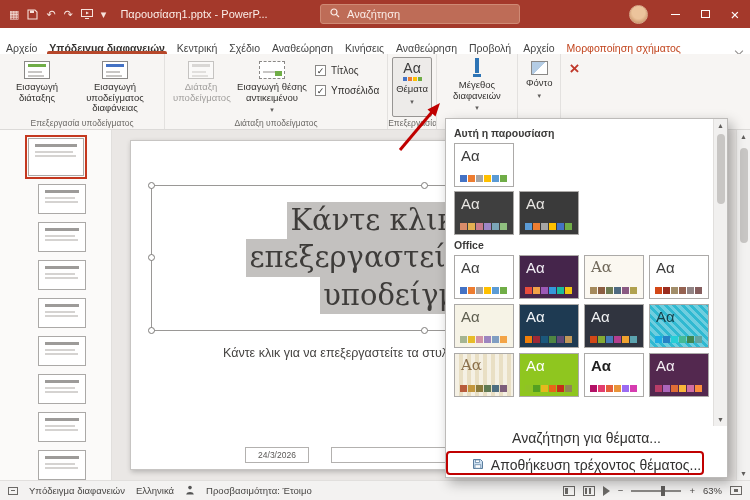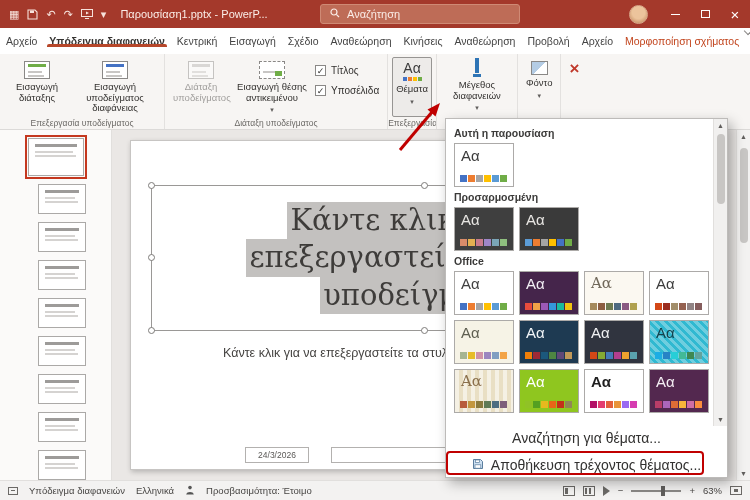--- a/index.html
+++ b/index.html
@@ -14,21 +14,21 @@
   .doc-title { margin-left: 14px; font-size: 11px; color: #FBEDE8; white-space: nowrap; }
   .search-pill { position: absolute; left: 320px; top: 4px; width: 200px; height: 20px; background: #BE6C57; border: 1px solid #CF8A75; border-radius: 3px; display: flex; align-items: center; gap: 7px; padding: 0 9px; color: #FBEDE8; font-size: 11px; }
   .tb-right { margin-left: auto; display: flex; align-items: center; height: 100%; }
   .avatar { width: 19px; height: 19px; border-radius: 50%; background: radial-gradient(circle at 50% 38%, #ECC49C 0 46%, #B97E4F 100%); border: 1px solid #D9A98B; margin-right: 12px; }
   .winbtn { width: 30px; height: 28px; display: flex; align-items: center; justify-content: center; }
   .min-glyph { width: 9px; height: 1px; background: #fff; display: block; }
   .max-glyph { width: 9px; height: 8px; border: 1px solid #fff; display: block; }
   .close-glyph { font-size: 15px; color: #fff; line-height: 1; }
 
   
-  .tabrow { position: absolute; top: 28px; left: 0; right: 0; height: 26px; background: #FFFFFF; display: flex; align-items: flex-start; }
+  .tabrow { position: absolute; top: 28px; left: 0; right: 0; height: 26px; background: #FFFFFF; display: flex; align-items: flex-end; }
   .tabs { display: flex; align-items: stretch; }
   .tab { font-size: 10.5px; color: #444; padding: 7px 6px 0; position: relative; white-space: nowrap; }
   .tab.active { font-weight: 700; color: #363432; }
   .tab.active::after { content: ""; position: absolute; left: 4px; right: 4px; bottom: 0; height: 3px; background: #B7472A; border-radius: 2px 2px 0 0; }
   .tab.contextual { color: #C2451E; }
   .tabrow-right { margin-left: auto; display: flex; align-items: center; gap: 9px; padding-right: 8px; }
   .chev-css { width: 6px; height: 6px; border-right: 1.5px solid #8A8886; border-bottom: 1.5px solid #8A8886; transform: rotate(45deg); display: block; }
 
   
   .ribbon { position: absolute; top: 54px; left: 0; right: 0; height: 76px; background: #F7F5F3; border-bottom: 1px solid #DCDAD8; display: flex; }
@@ -173,21 +173,20 @@
           <span class="close-glyph">×</span>
         </span>
     </div>
   </div>
 
   <div class="tabrow">
     <div class="tabs">
         <div class="tab">Αρχείο</div>
         <div class="tab active">Υπόδειγμα διαφανειών</div>
         <div class="tab">Κεντρική</div>
-        <div class="tab">Εισαγωγή</div>
         <div class="tab">Σχέδιο</div>
         <div class="tab">Αναθεώρηση</div>
         <div class="tab">Κινήσεις</div>
         <div class="tab">Αναθεώρηση</div>
         <div class="tab">Προβολή</div>
         <div class="tab">Αρχείο</div>
         <div class="tab contextual">Μορφοποίηση σχήματος</div>
       </div>
     <div class="tabrow-right">
       <span class="chev-css"></span>
@@ -376,21 +375,20 @@
             <div class="strip">
               <span style="background-color: rgb(68, 114, 196);"></span>
               <span style="background-color: rgb(237, 125, 49);"></span>
               <span style="background-color: rgb(165, 165, 165);"></span>
               <span style="background-color: rgb(255, 192, 0);"></span>
               <span style="background-color: rgb(91, 155, 213);"></span>
               <span style="background-color: rgb(112, 173, 71);"></span>
             </div>
           </div>
         </div>
-      <div class="sec-label">Προσαρμοσμένη</div>
       <div class="trow">
           <div class="theme-thumb" style="background-color: rgb(63, 63, 63);">
             <div class="glyph" style="color: rgb(232, 230, 227);">Αα</div>
             <div class="strip">
               <span style="background-color: rgb(217, 140, 106);"></span>
               <span style="background-color: rgb(227, 176, 81);"></span>
               <span style="background-color: rgb(201, 123, 140);"></span>
               <span style="background-color: rgb(158, 134, 200);"></span>
               <span style="background-color: rgb(123, 166, 184);"></span>
               <span style="background-color: rgb(143, 191, 127);"></span>

